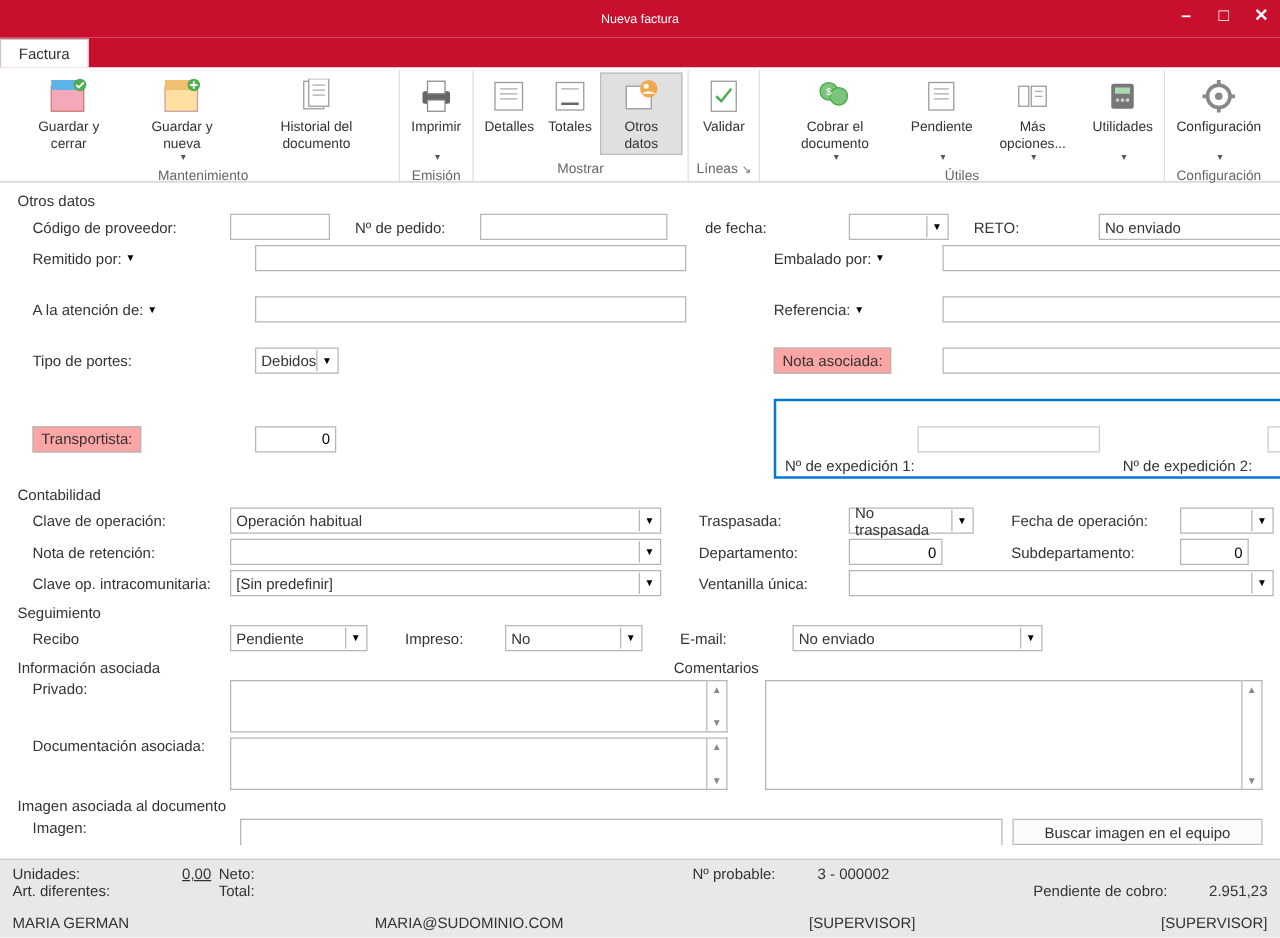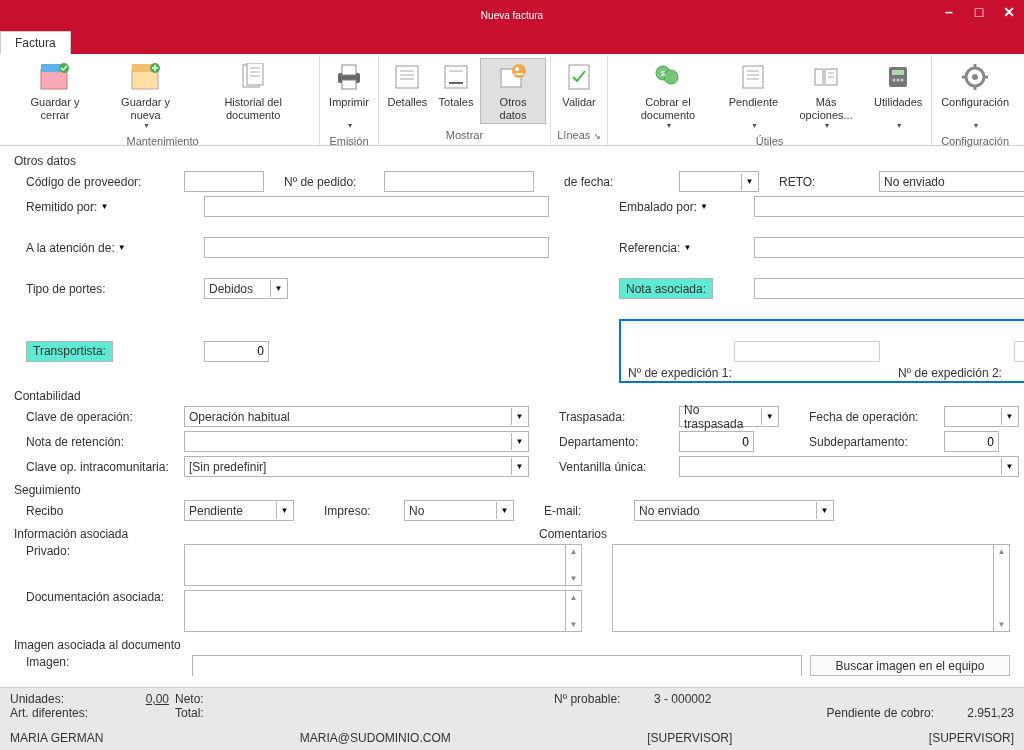--- a/index.html
+++ b/index.html
@@ -36,21 +36,21 @@
 label { font-size: 12px; color: #333; padding-left: 12px; display: flex; align-items: center; }
 label.no-indent { padding-left: 0; }
 label .caret-down { font-size: 8px; margin-left: 3px; color: #000; }
 
 input[type=text], .combo, textarea, .readonly-box { border: 1px solid #b5b5b5; font-size: 12px; padding: 2px 4px; background: #fff; height: 21px; width: 100%; }
 textarea { height: 42px; resize: none; }
 .combo { display: flex; align-items: center; justify-content: space-between; cursor: pointer; }
 .combo .caret-box { width: 16px; height: 17px; border-left: 1px solid #b5b5b5; display: flex; align-items: center; justify-content: center; margin-right: -3px; }
 .combo .caret-down { font-size: 8px; color: #000; }
 .num { text-align: right; }
-.btn-like { border: 1px solid #b5b5b5; background: #5eead4; padding: 2px 6px; font-size: 12px; height: 21px; display: inline-flex; align-items: center; cursor: pointer; }
+.btn-like { border: 1px solid #b5b5b5; background: #fca5a5; padding: 2px 6px; font-size: 12px; height: 21px; display: inline-flex; align-items: center; cursor: pointer; }
 .btn-wide { width: 100%; justify-content: center; background: #fbfbfb; border: 1px solid #bbb; }
 
 .hl-box { border: 2px solid #0078d7; display: flex; align-items: center; padding: 1px; }
 .hl-box label { padding-left: 6px; margin-top: 44px; }
 .hl-box input { border: 1px solid #ccc; margin: 0 2px; }
 
 .bottom-bar { position: absolute; bottom: 0; left: 0; right: 0; background: #e8e8e8; border-top: 1px solid #ccc; padding: 4px 10px; font-size: 12px; }
 .bottom-row { display: flex; justify-content: space-between; padding: 1px 0; }
 .bottom-row span { white-space: nowrap; }
 .info-row { display: grid; grid-template-columns: 110px 55px 60px 60px 1fr 100px 120px 160px 80px; align-items: center; }
@@ -316,21 +316,21 @@
       </label>
     <input type="text" style="">
     <div></div>
     <label class="no-indent">
         <span>Referencia:</span>
         <span class="caret-down">▼</span>
       </label>
     <input type="text" style="">
 
     <label>Tipo de portes:</label>
-    <div style="width:84px;">
+    <div style="width:67px;">
         <div class="combo">
           <span>Debidos</span>
           <span class="caret-box">
             <span class="caret-down">▼</span>
           </span>
         </div>
       </div>
     <div></div>
     <div><div class="btn-like">
           <span>Nota asociada:</span>

